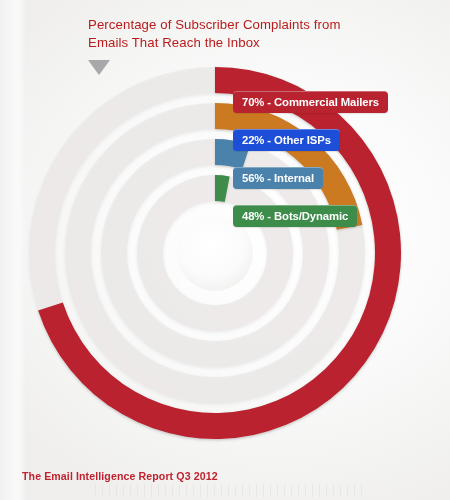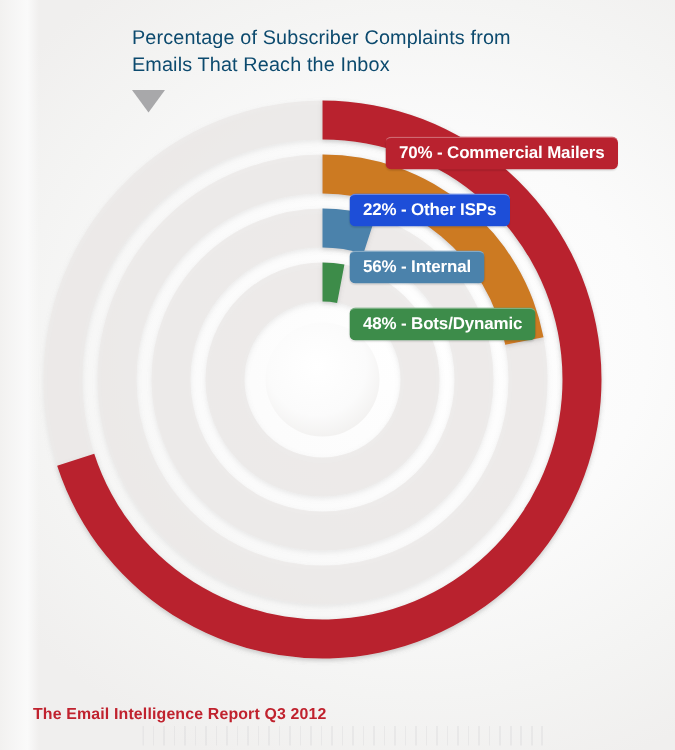--- a/index.html
+++ b/index.html
@@ -35,21 +35,21 @@
   
   #title-block {
     position: absolute;
     left: 88px;
     top: 16px;
     width: 290px;
   }
   #title-block .tline {
     font-size: 13.2px;
     line-height: 18px;
-    color: #0c4a6e;
+    color: #b91c1c;
     letter-spacing: 0.1px;
     white-space: nowrap;
   }
   #tri {
     position: absolute;
     left: 88px;
     top: 60px;
     width: 0; height: 0;
     border-left: 11px solid transparent;
     border-right: 11px solid transparent;
@@ -163,21 +163,21 @@
         <path d="M 215 67 A 186 186 0 1 1 38.10348796910145 310.4771609537402 L 62.830957392775446 302.4427190999916 A 160 160 0 1 0 215 93 Z" fill="#b9222f" filter="url(#arcShadow)"></path>
         <path d="M 215 103 A 150 150 0 0 1 362.3430876093033 224.89280281214133 L 336.8036190903574 229.76471699137016 A 124 124 0 0 0 215 129 Z" fill="#cc7a22" filter="url(#arcShadow)"></path>
         <path d="M 215 139 A 114 114 0 0 1 250.22793735874401 144.57955714235248 L 242.19349550499538 169.30702656602648 A 88 88 0 0 0 215 165 Z" fill="#4b82ab" filter="url(#arcShadow)"></path>
         <path d="M 215 175 A 78 78 0 0 1 229.61574253768651 176.38159444316227 L 224.74382835845768 201.92106296210818 A 52 52 0 0 0 215 201 Z" fill="#3d8c4a" filter="url(#arcShadow)"></path>
       </g>
   </svg>
 </div>
 
 <div id="legend">
   <div class="legend-row">
-    <span class="badge" style="background: rgb(185, 34, 47); margin-left: 24px;">70% - Commercial Mailers</span>
+    <span class="badge" style="background: rgb(185, 34, 47);">70% - Commercial Mailers</span>
   </div>
   <div class="legend-row">
     <span class="badge" style="background: #1d4ed8;">22% - Other ISPs</span>
   </div>
   <div class="legend-row">
     <span class="badge" style="background: rgb(75, 130, 171);">56% - Internal</span>
   </div>
   <div class="legend-row">
     <span class="badge" style="background: rgb(61, 140, 74);">48% - Bots/Dynamic</span>
   </div>

